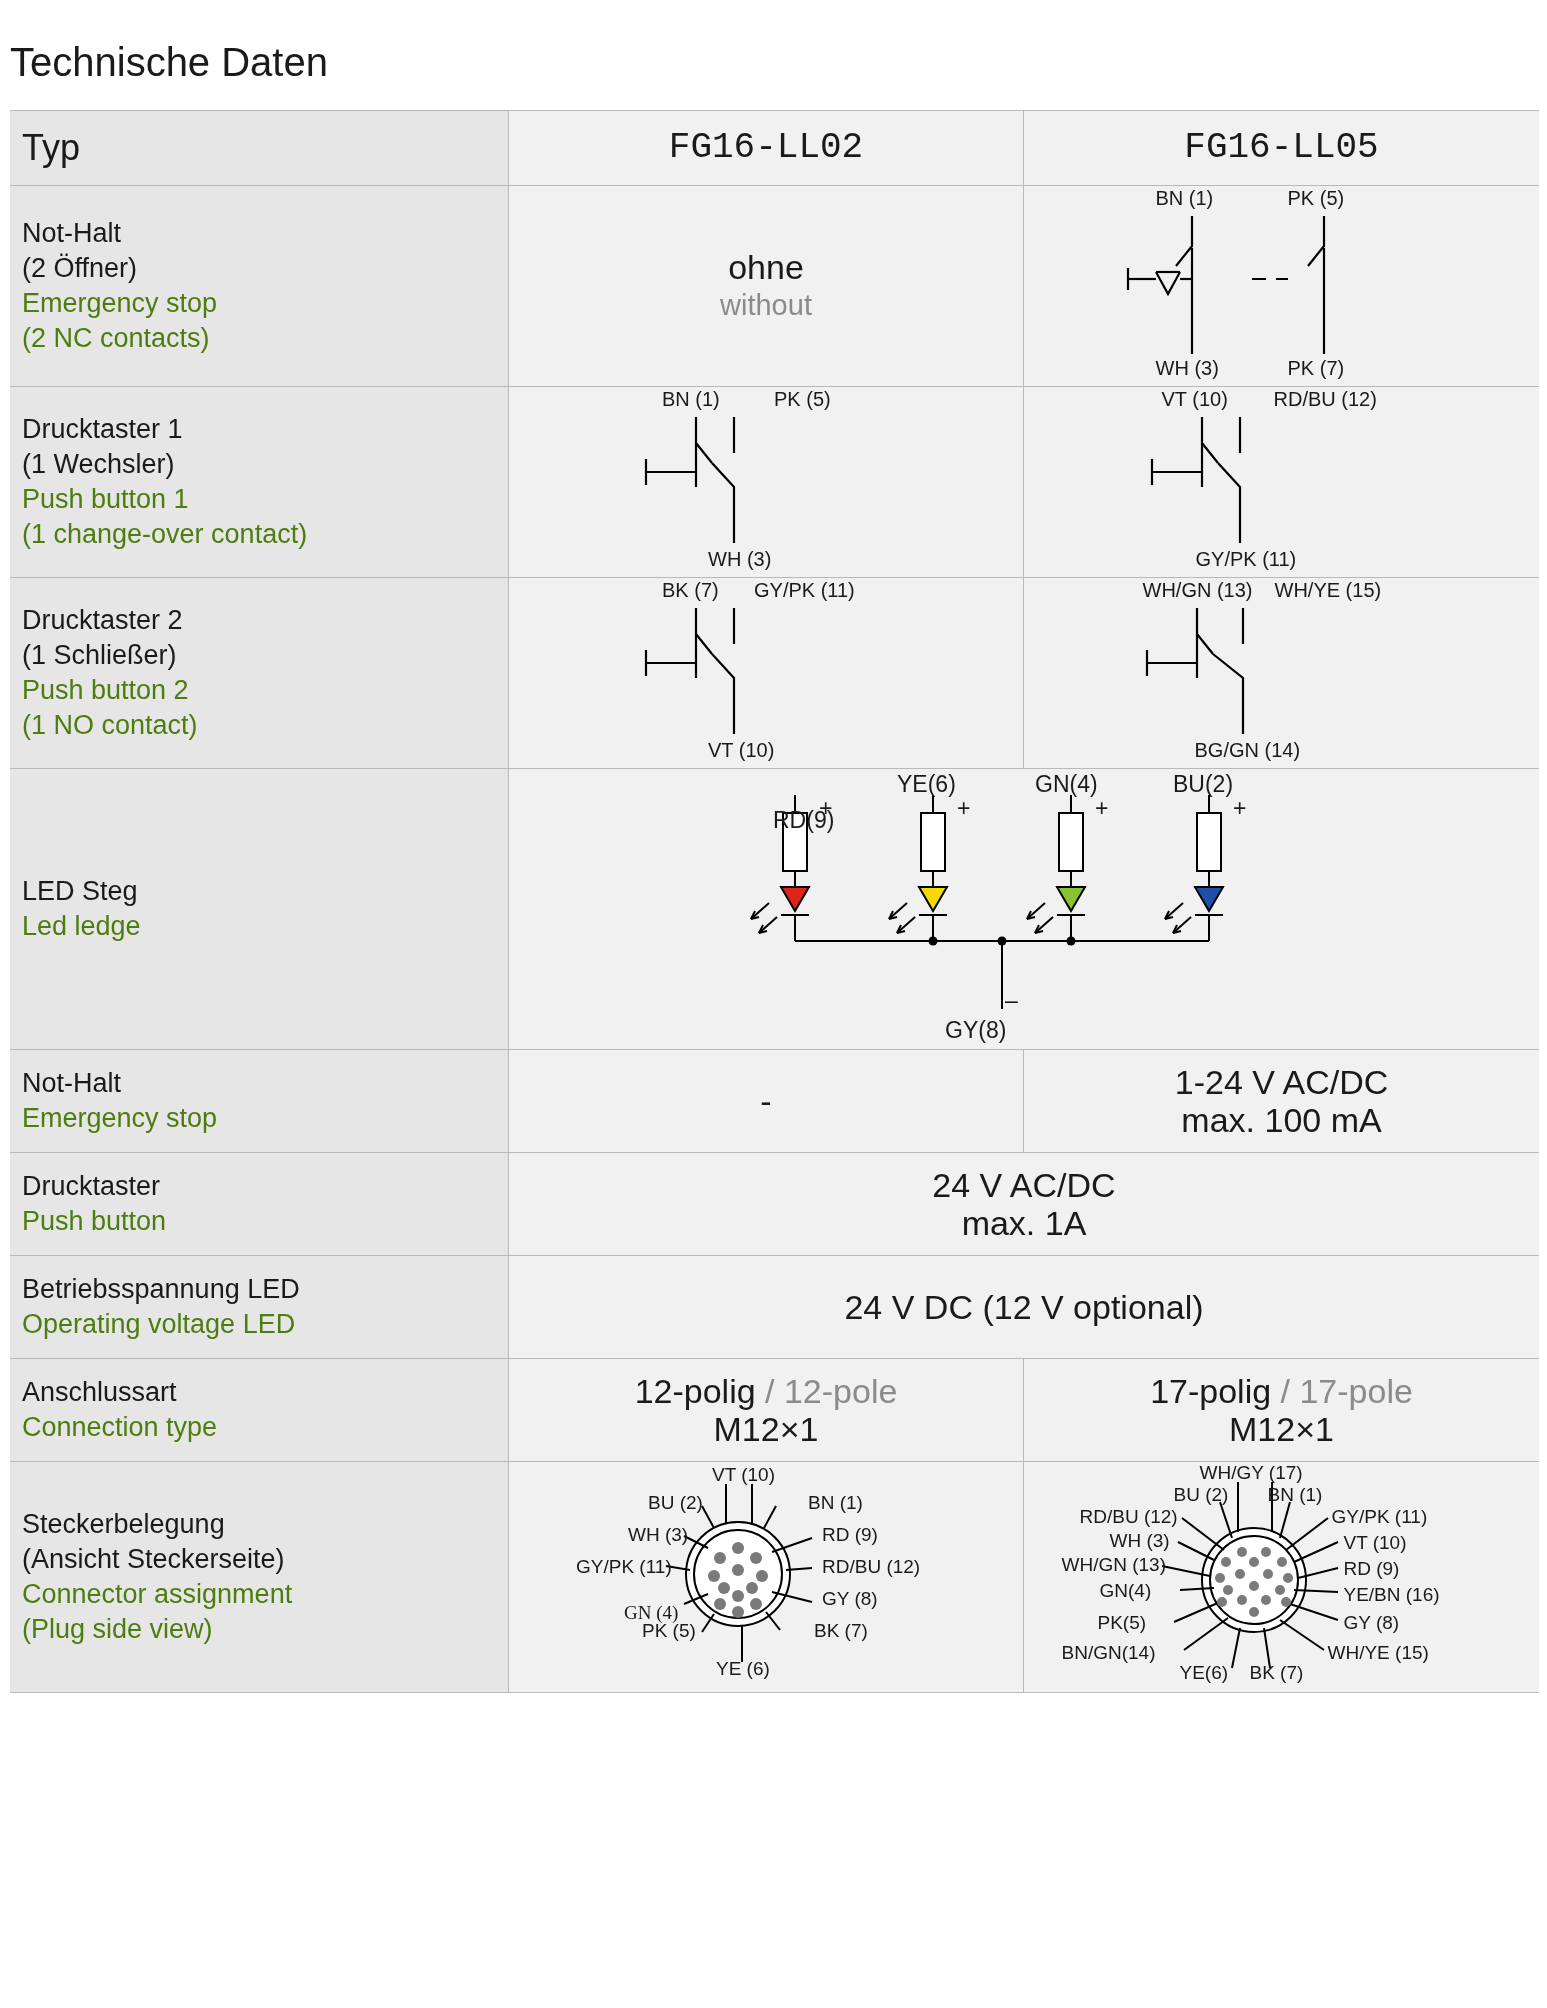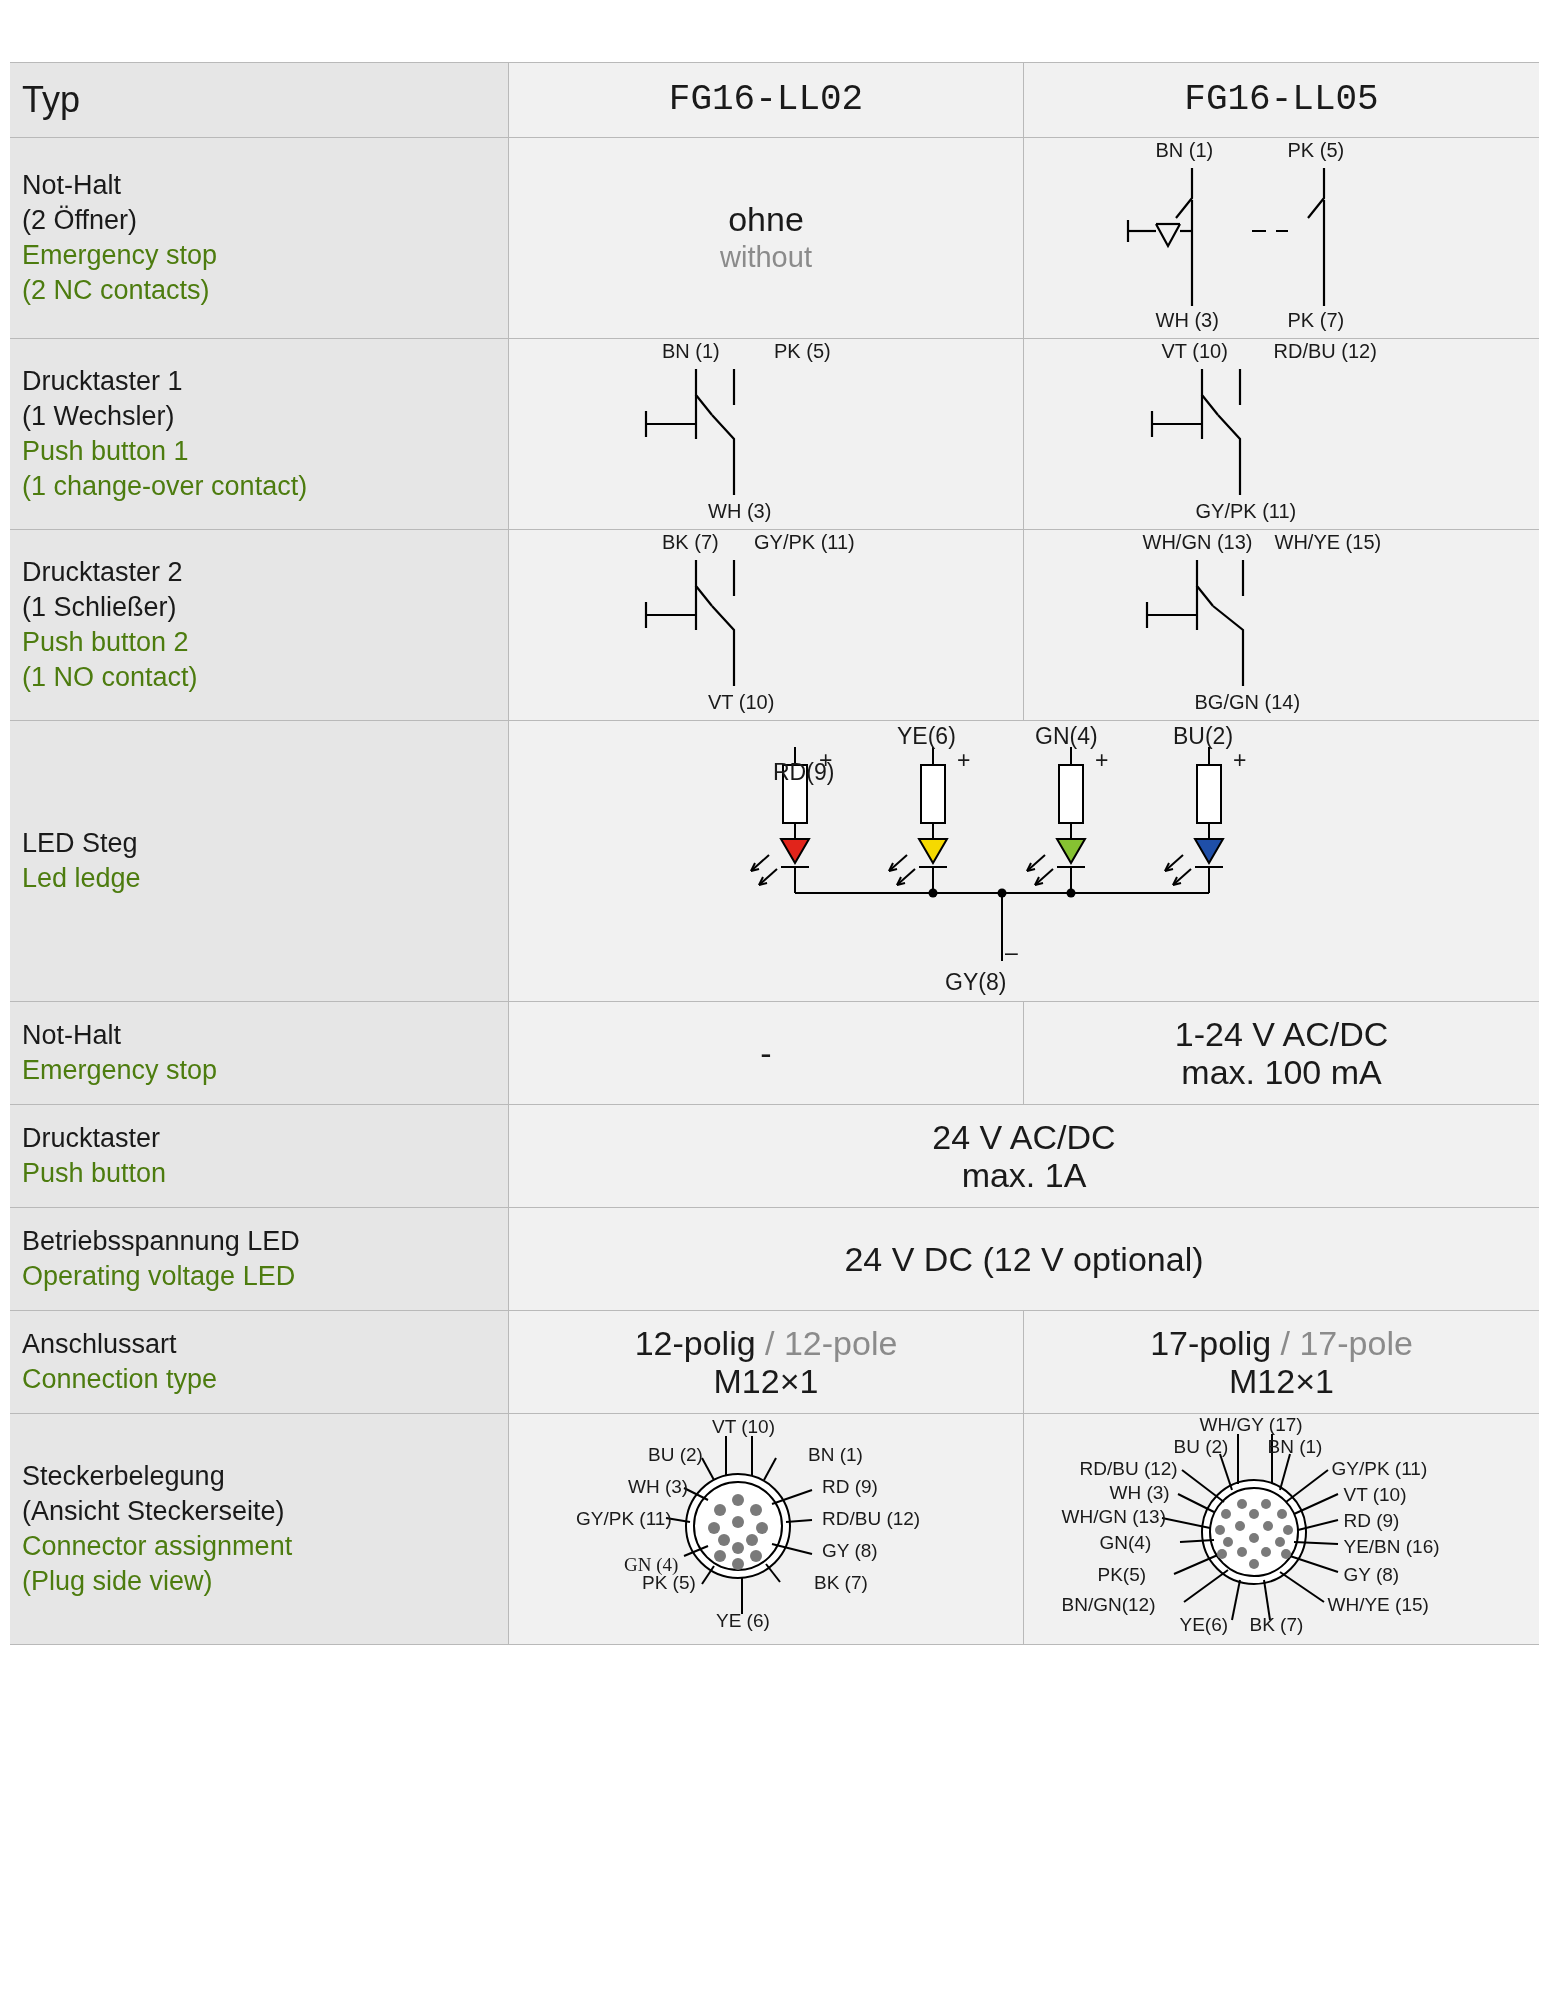--- a/index.html
+++ b/index.html
@@ -59,20 +59,21 @@
   .conlbl{position:absolute;font-size:19px;line-height:22px;color:#1a1a1a;white-space:nowrap;}
 
   svg{display:block;}
 </style>
 </head>
 <body>
 
 <div class="page">
 
   <div class="header">
+    <div class="title-de">Technische Daten</div>
   </div>
 
   <table class="tech">
 
     <tbody>
         <tr class="hdr">
       <td class="col-label">
         <div class="hdr-typ">Typ</div>
       </td>
       <td class="col-a sep">
@@ -447,21 +448,21 @@
       <td class="col-b sep">
         <div class="diagram" style="width:500px;height:230px;">
           <div class="conlbl" style="left:168px;top:0px;">WH/GY (17)</div>
           <div class="conlbl" style="left:142px;top:22px;">BU (2)</div>
           <div class="conlbl" style="left:236px;top:22px;">BN (1)</div>
           <div class="conlbl" style="left:48px;top:44px;">RD/BU (12)</div>
           <div class="conlbl" style="left:78px;top:68px;">WH (3)</div>
           <div class="conlbl" style="left:30px;top:92px;">WH/GN (13)</div>
           <div class="conlbl" style="left:68px;top:118px;">GN(4)</div>
           <div class="conlbl" style="left:66px;top:150px;">PK(5)</div>
-          <div class="conlbl" style="left:30px;top:180px;">BN/GN(12)</div>
+          <div class="conlbl" style="left:30px;top:180px;">BN/GN(14)</div>
           <div class="conlbl" style="left:300px;top:44px;">GY/PK (11)</div>
           <div class="conlbl" style="left:312px;top:70px;">VT (10)</div>
           <div class="conlbl" style="left:312px;top:96px;">RD (9)</div>
           <div class="conlbl" style="left:312px;top:122px;">YE/BN (16)</div>
           <div class="conlbl" style="left:312px;top:150px;">GY (8)</div>
           <div class="conlbl" style="left:296px;top:180px;">WH/YE (15)</div>
           <div class="conlbl" style="left:148px;top:200px;">YE(6)</div>
           <div class="conlbl" style="left:218px;top:200px;">BK (7)</div>
 
           <svg width="500" height="230">

